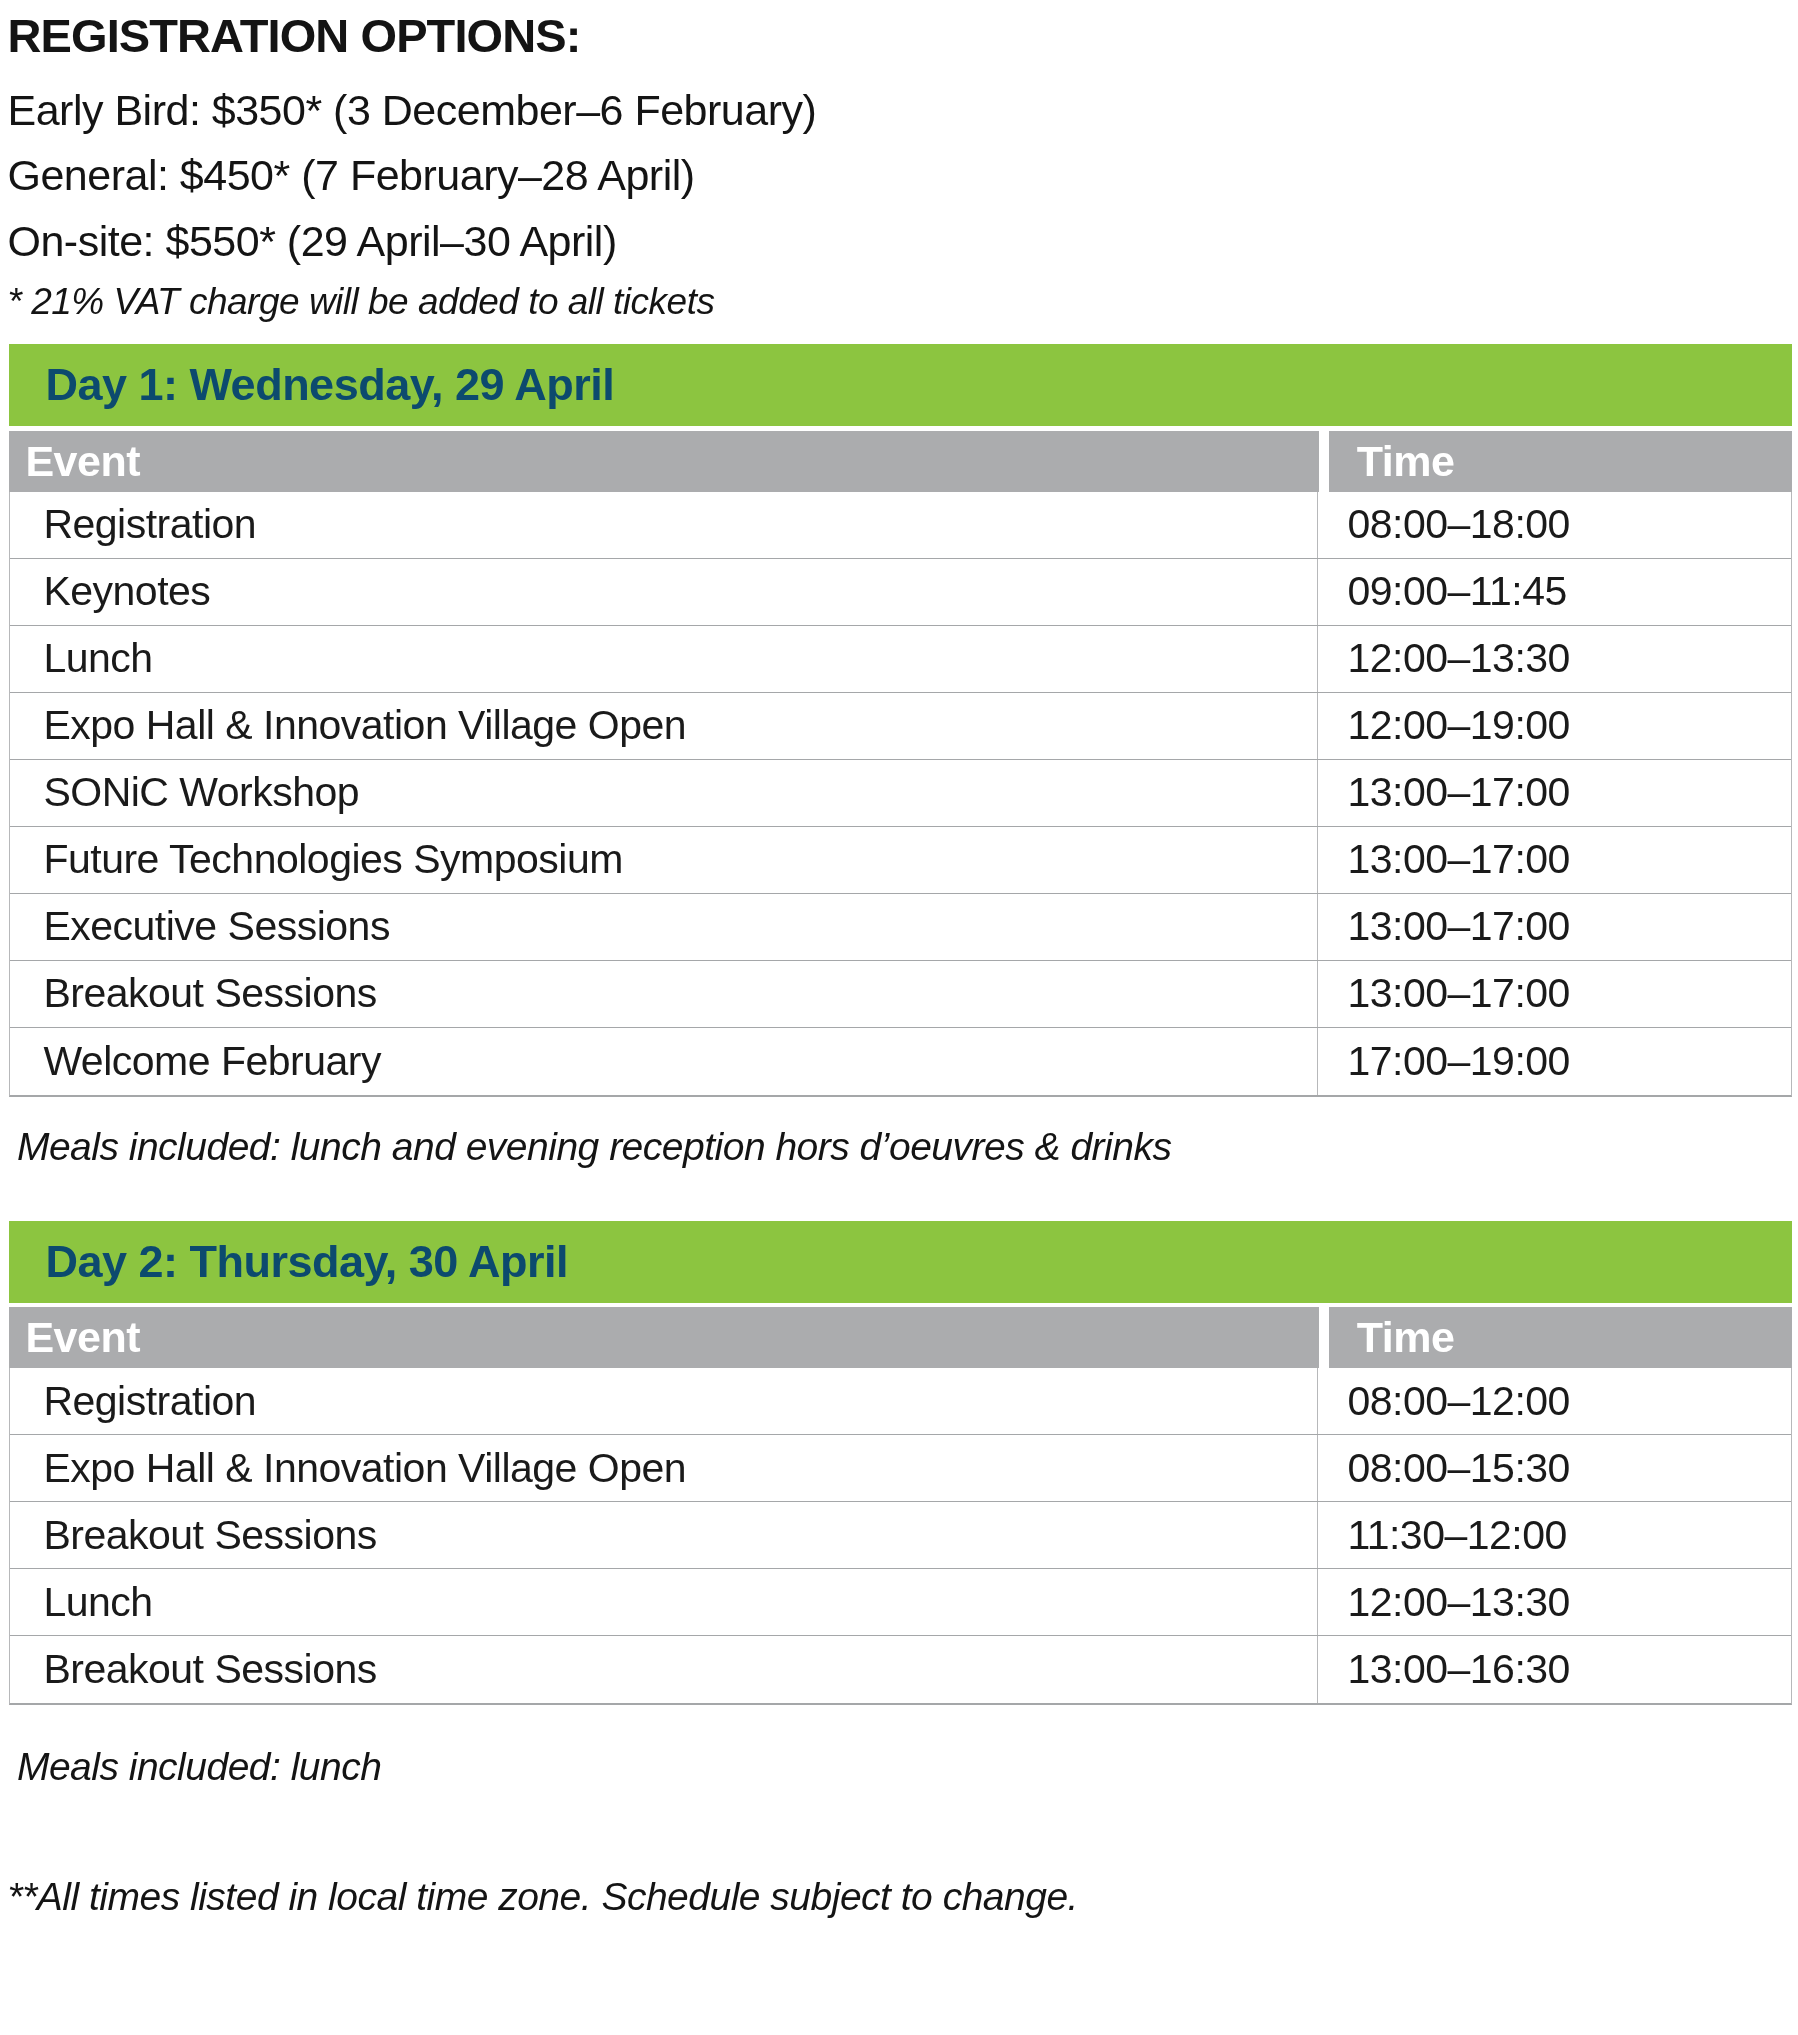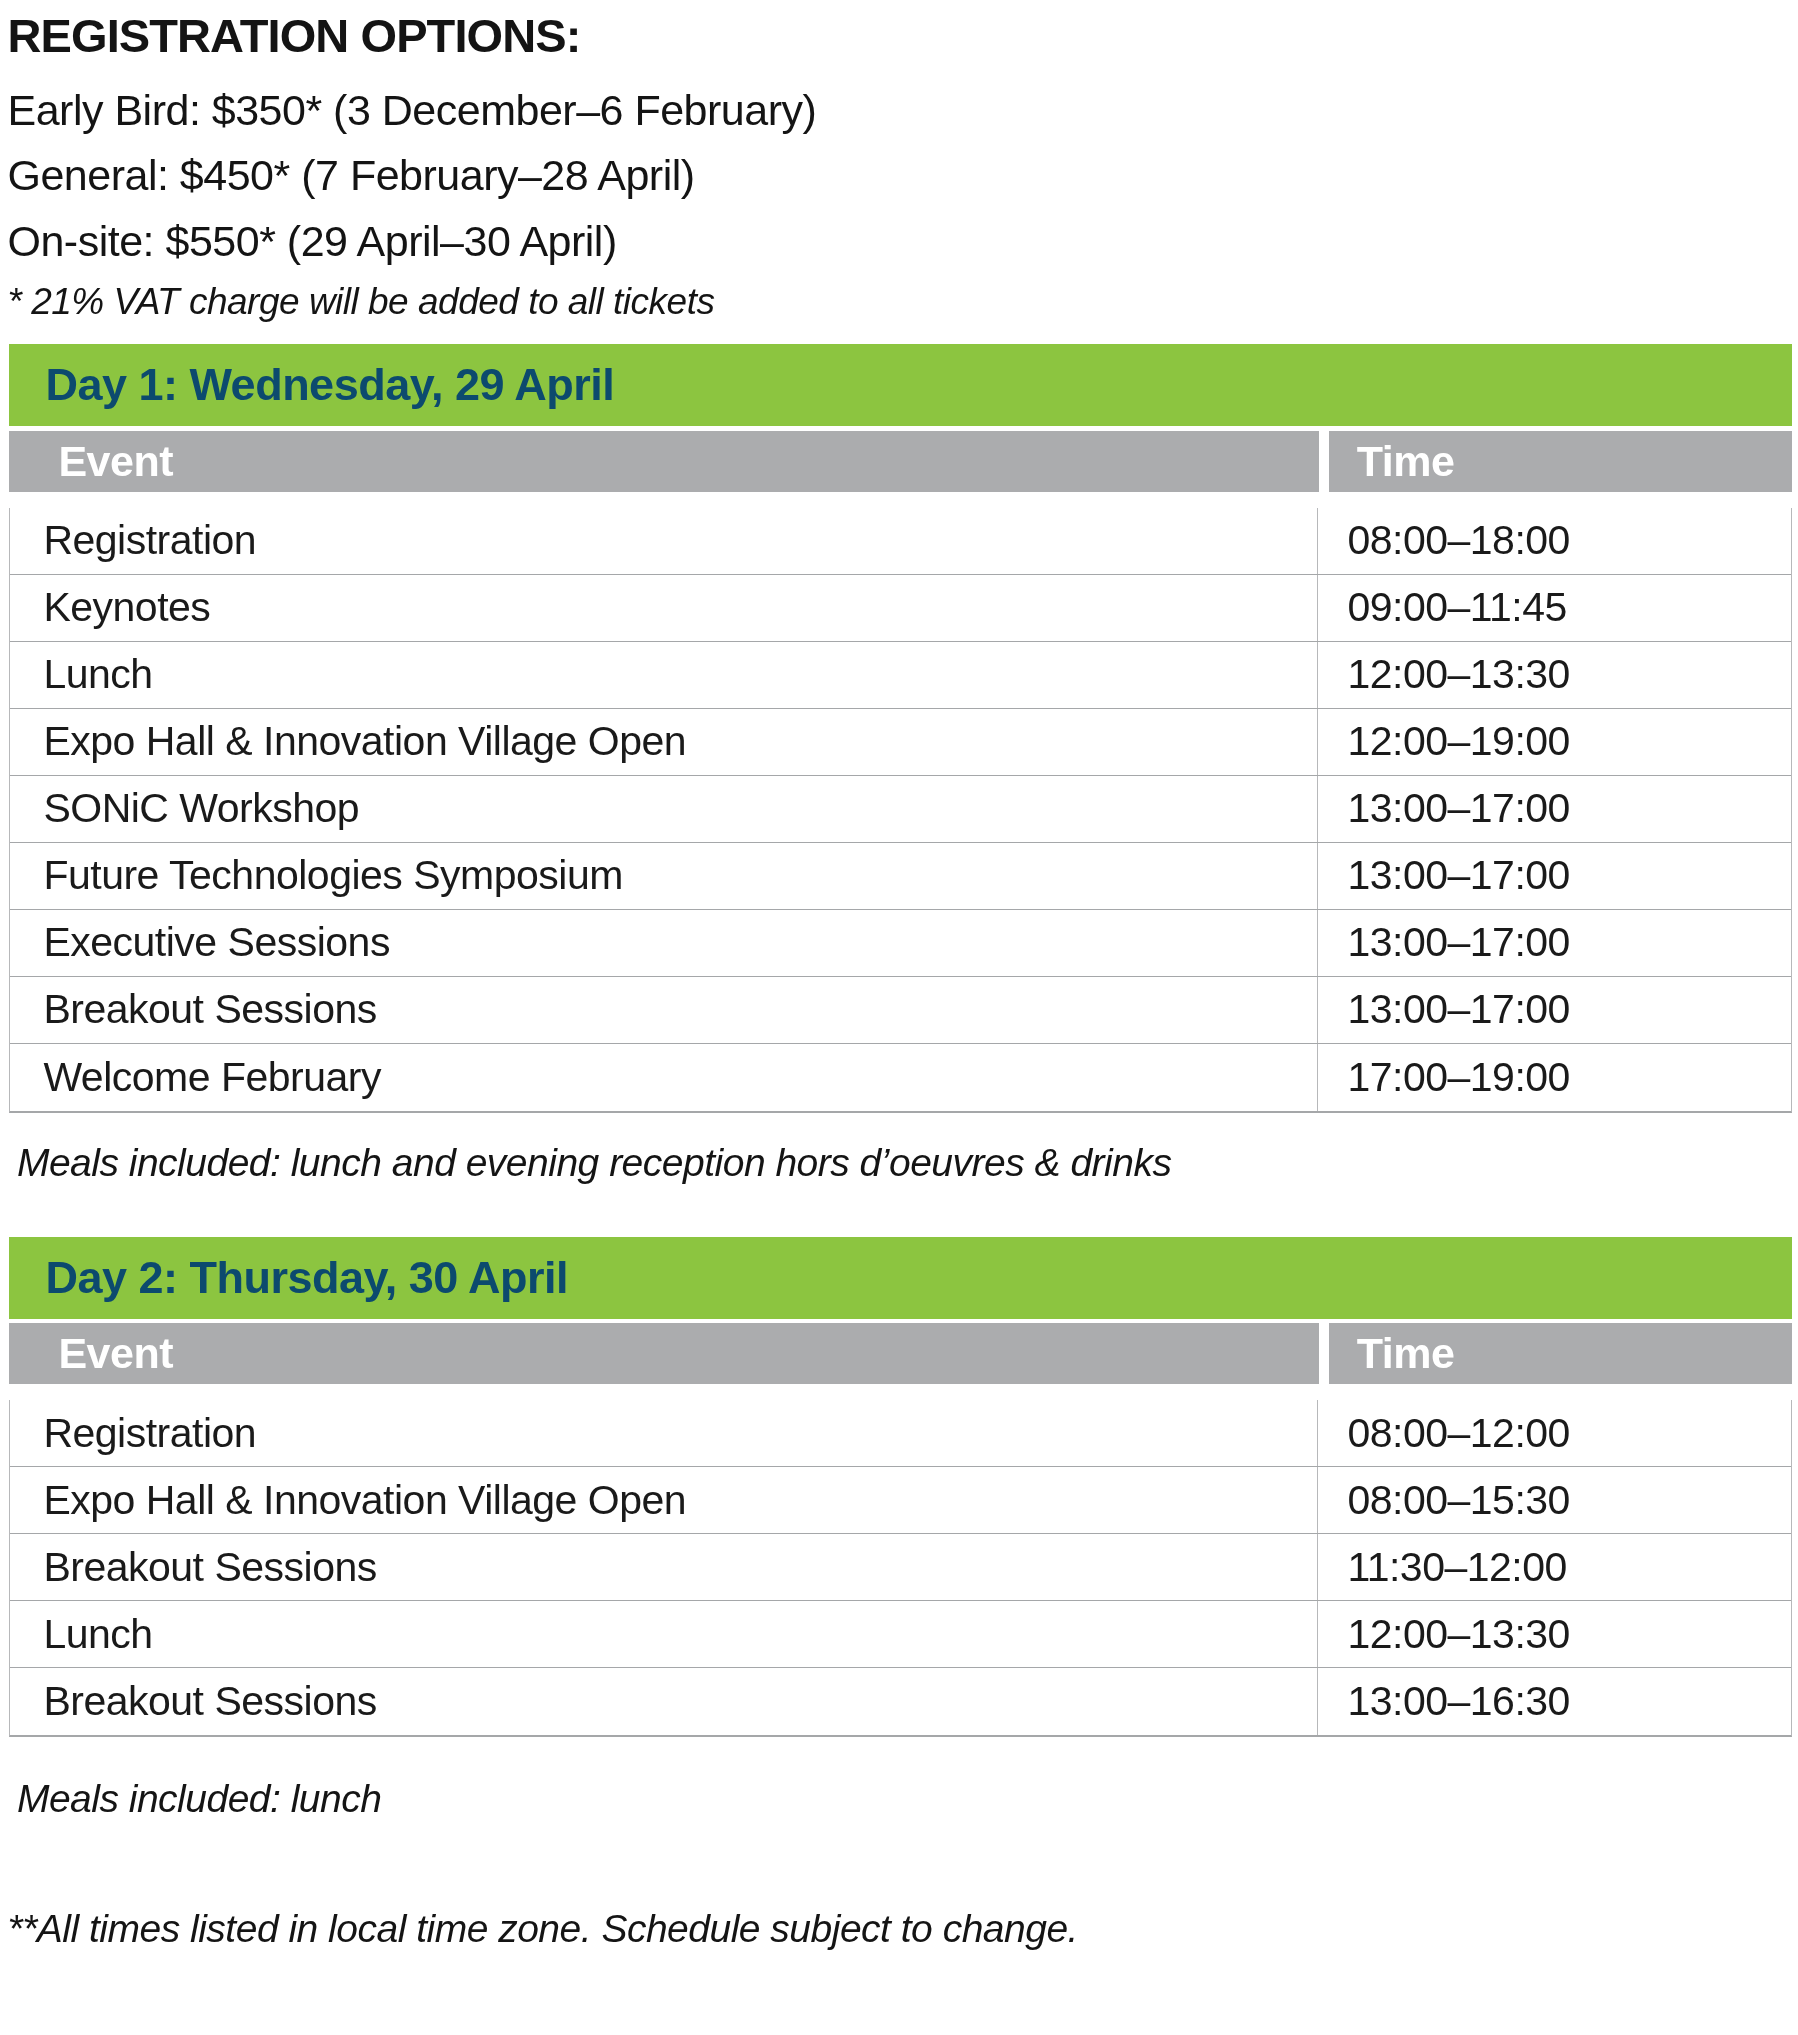--- a/index.html
+++ b/index.html
@@ -36,28 +36,27 @@
     padding-left: 36px; font-size: 45px; font-weight: 700;
     letter-spacing: -0.5px;
     margin-bottom: 4.7px;
   }
   .thead { display: flex; gap: 9.4px; height: 61px; }
   .th {
     background: #ABACAE; color: #ffffff;
     display: flex; align-items: center;
     font-size: 43px; font-weight: 700; letter-spacing: -0.5px;
   }
-  .th.event { width: 1310px; padding-left: 49px; }
+  .th.event { width: 1310px; padding-left: 16px; }
   .th.time  { flex: 1; padding-left: 28px; }
 
   .rows {
     border-left: 1.9px solid #b7b8ba;
     border-right: 1.9px solid #b7b8ba;
     border-bottom: 2.8px solid #a5a7a9;
-    margin-top: 16px;
   }
   .row {
     display: flex; height: 67px;
     border-bottom: 1.9px solid #a5a7a9;
     background: #ffffff;
   }
   .row:last-child { border-bottom: none; }
   .cell {
     display: flex; align-items: center;
     font-size: 41px; letter-spacing: -0.5px; color: #1a1a1a;

